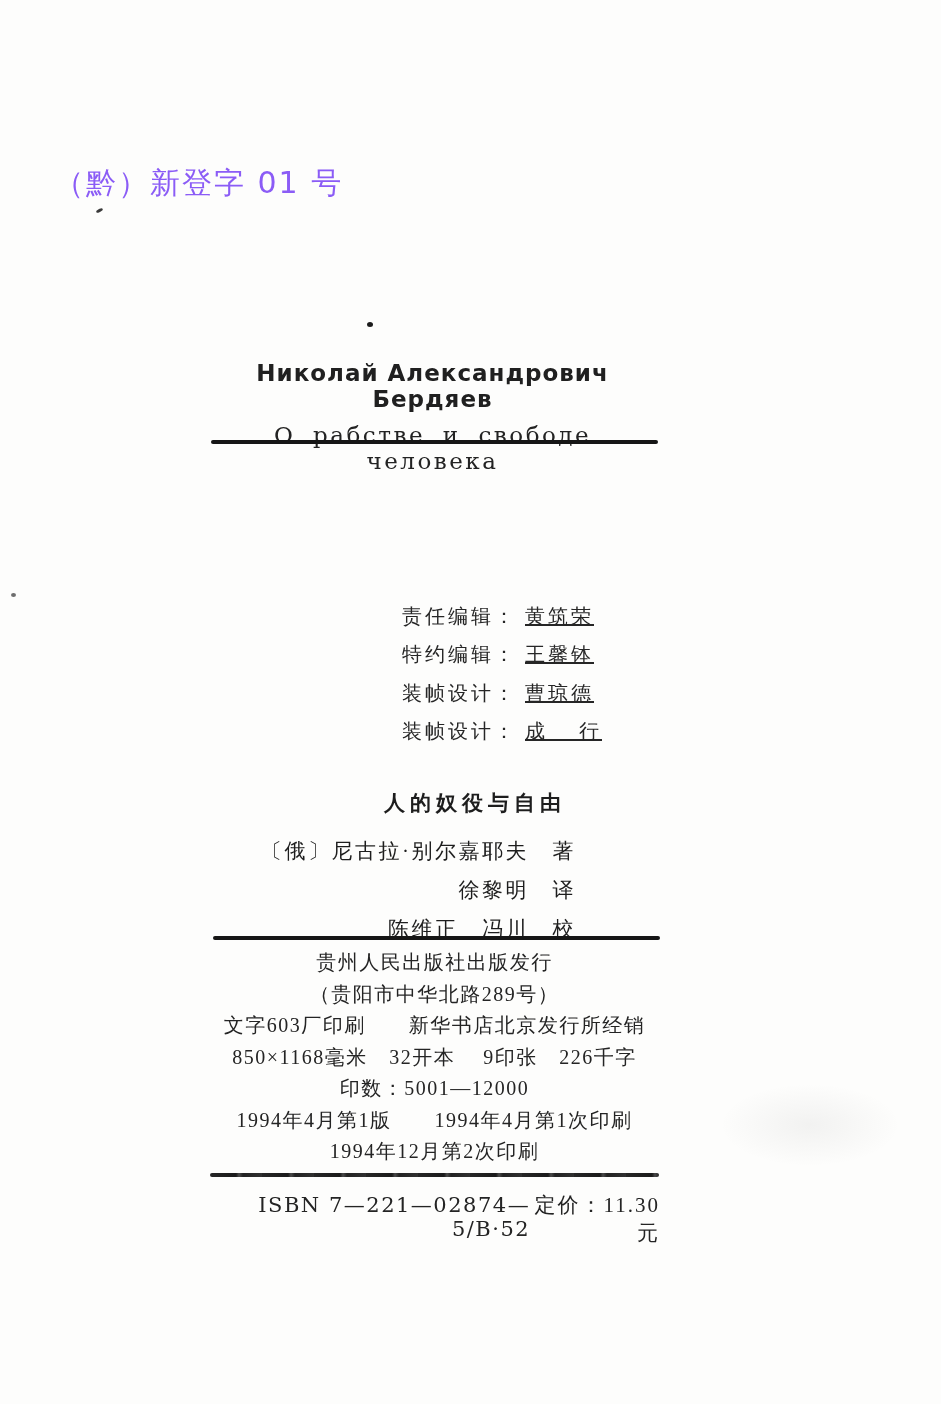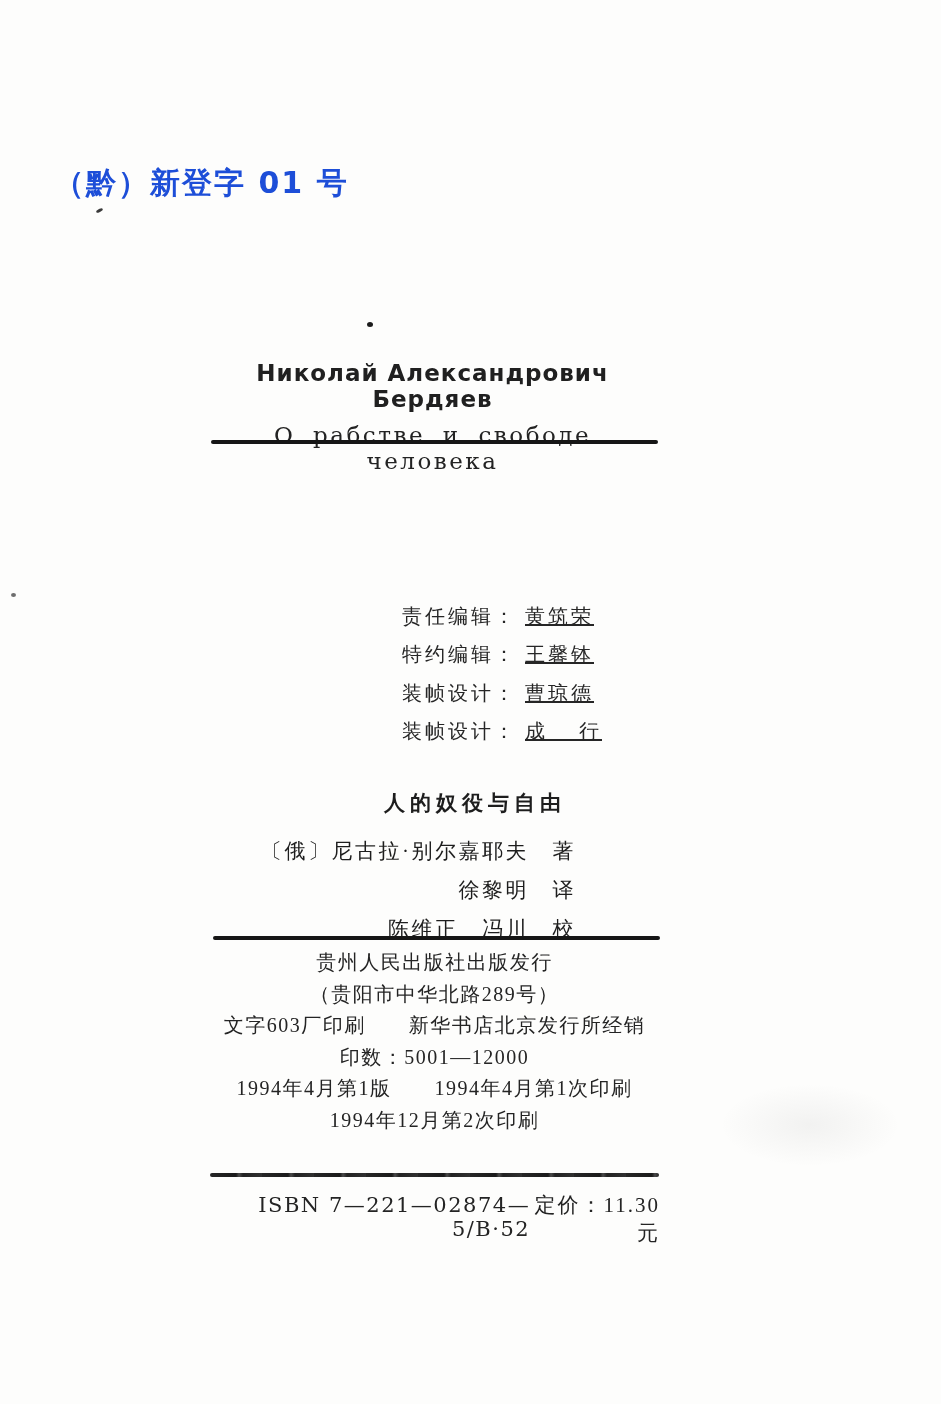--- a/index.html
+++ b/index.html
@@ -12,24 +12,24 @@
     overflow: hidden;
     color: #1f1f1f;
     font-family: "Liberation Serif", "DejaVu Serif", serif;
   }
 
   
   .register {
     position: absolute;
     left: 54px; top: 163px;
     font-size: 30px;
-    font-weight: 700;
+    font-weight: 400;
     letter-spacing: 2px;
     font-family: "DejaVu Sans", sans-serif;
-    color: #1d4ed8;
+    color: #8b5cf6;
   }
 
   
   .ru-block {
     position: absolute;
     left: 205px; top: 360px;
     width: 455px;
     text-align: center;
   }
   .ru-author {
@@ -171,20 +171,21 @@
     <div class="cn-line">〔俄〕尼古拉·别尔嘉耶夫　著</div>
     <div class="cn-line">徐黎明　译</div>
     <div class="cn-line">陈维正　冯川　校</div>
   </div>
   <div class="rule rule-2"></div>
 
   <div class="imprint">
     <div class="imprint-line">贵州人民出版社出版发行</div>
     <div class="imprint-line">（贵阳市中华北路289号）</div>
     <div class="imprint-line">文字603厂印刷　　新华书店北京发行所经销</div>
+    <div class="imprint-line">850×1168毫米　32开本　 9印张　226千字</div>
     <div class="imprint-line">印数：5001—12000</div>
     <div class="imprint-line">1994年4月第1版　　1994年4月第1次印刷</div>
     <div class="imprint-line">1994年12月第2次印刷</div>
   </div>
   <div class="rule rule-3"></div>
 
   <div class="isbn-row">
     <span class="isbn-number">ISBN 7—221—02874—5/B·52</span>
     <span class="price">定价：11.30元</span>
   </div>

